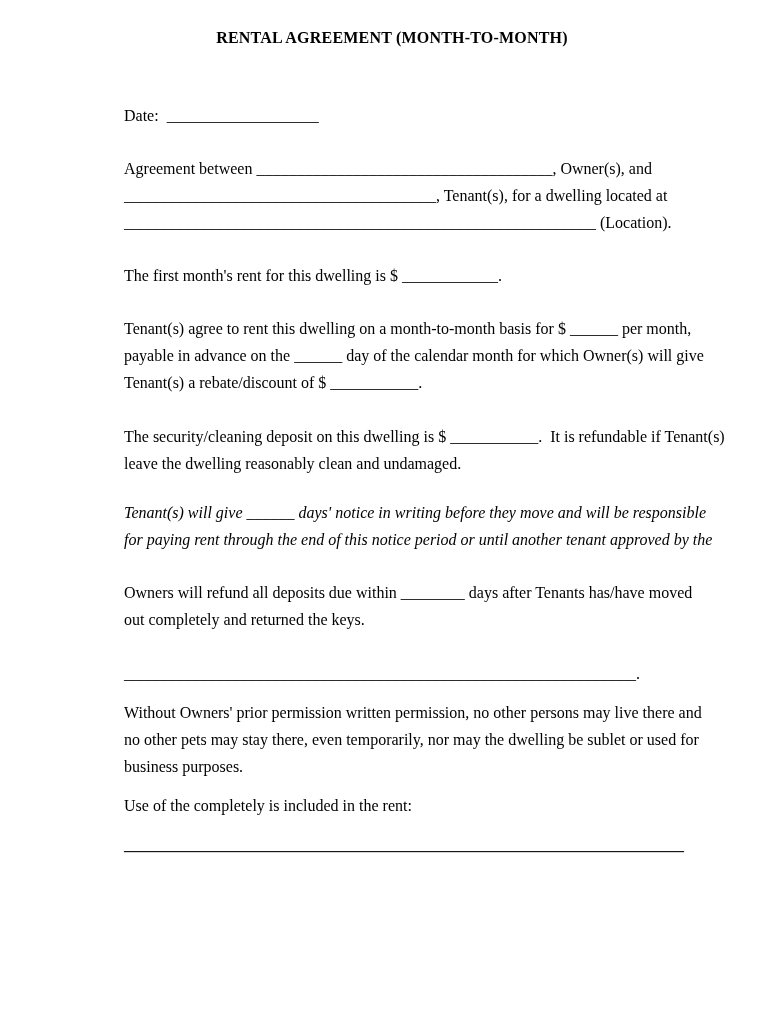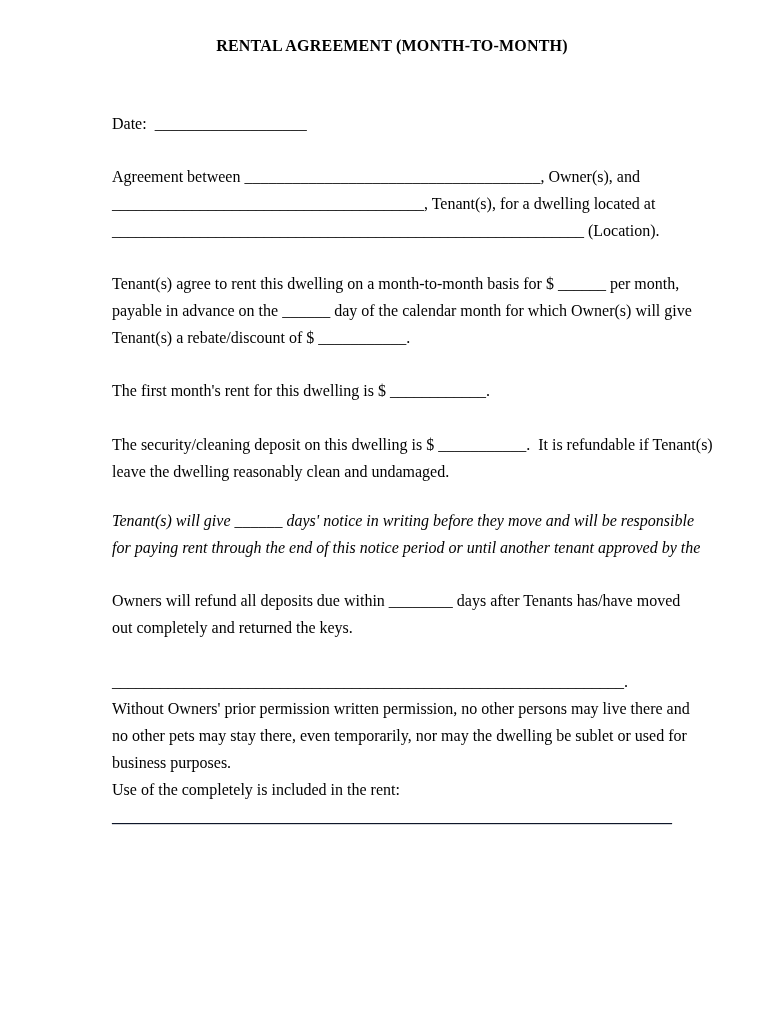--- a/index.html
+++ b/index.html
@@ -9,37 +9,37 @@
   }
   .page {
     position: relative;
     width: 770px;
     height: 1024px;
     background: #ffffff;
     overflow: hidden;
     font-family: "Liberation Serif", "DejaVu Serif", serif;
     color: #000000;
     box-sizing: border-box;
-    padding-top: 32px;
+    padding-top: 24px;
   }
   .content {
     margin-left: 112px;
     width: 560px;
     font-size: 16px;
     line-height: 27px;
   }
   .doc-title {
     margin: 0;
     font-size: 16px;
     font-weight: bold;
     text-align: center;
     line-height: 27px;
     letter-spacing: 0.2px;
   }
-  .para { margin: 0; }
+  .para { margin: 12px; }
   .line {
     white-space: pre;
     overflow: visible;
   }
   .m51 { margin-top: 51px; }
   .m27 { margin-top: 27px; }
   .m26 { margin-top: 26px; }
   .m22 { margin-top: 22px; font-style: italic; }
   .m0  { margin-top: 0; }
   .fill-field .line {
@@ -59,27 +59,27 @@
       <div class="line">Date:  ___________________</div>
     </div>
 
     <div class="para m26">
       <div class="line">Agreement between _____________________________________, Owner(s), and</div>
       <div class="line">_______________________________________, Tenant(s), for a dwelling located at</div>
       <div class="line">___________________________________________________________ (Location).</div>
     </div>
 
     <div class="para m26">
+      <div class="line">The first month's rent for this dwelling is $ ____________.</div>
+    </div>
+
+    <div class="para m26">
       <div class="line">Tenant(s) agree to rent this dwelling on a month-to-month basis for $ ______ per month,</div>
       <div class="line">payable in advance on the ______ day of the calendar month for which Owner(s) will give</div>
       <div class="line">Tenant(s) a rebate/discount of $ ___________.</div>
-    </div>
-
-    <div class="para m26">
-      <div class="line">The first month's rent for this dwelling is $ ____________.</div>
     </div>
 
     <div class="para m27">
       <div class="line">The security/cleaning deposit on this dwelling is $ ___________.  It is refundable if Tenant(s)</div>
       <div class="line">leave the dwelling reasonably clean and undamaged.</div>
     </div>
 
     <div class="para m22">
       <div class="line">Tenant(s) will give ______ days' notice in writing before they move and will be responsible</div>
       <div class="line">for paying rent through the end of this notice period or until another tenant approved by the</div>

